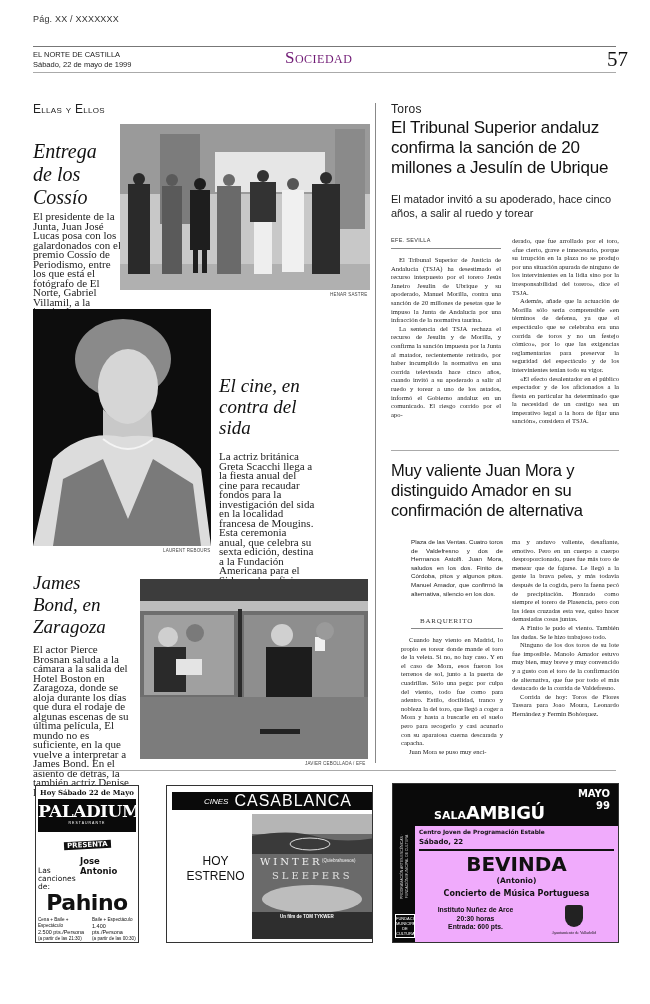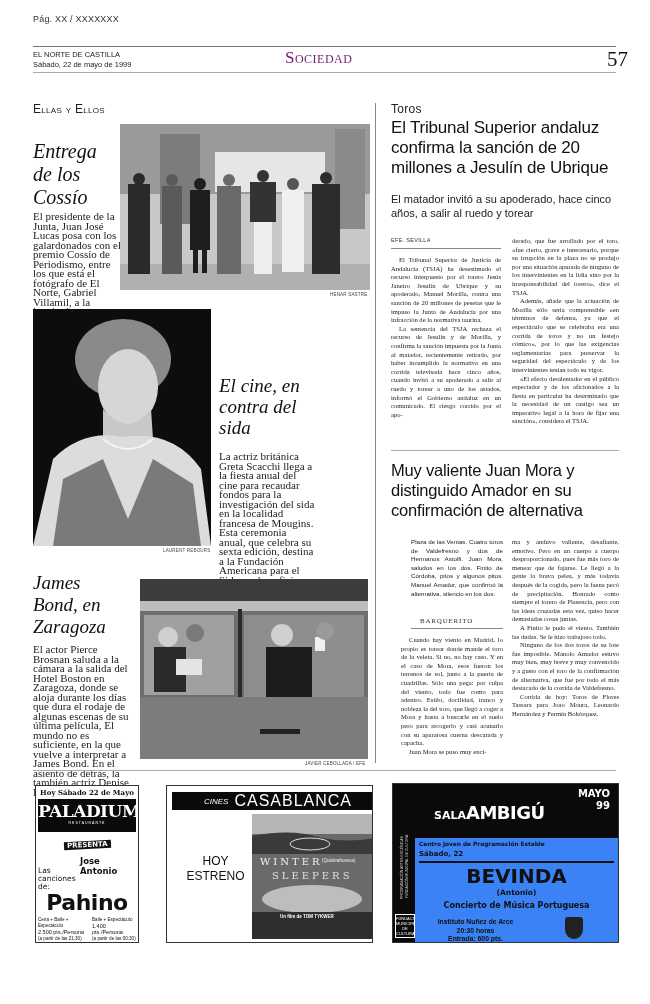--- a/index.html
+++ b/index.html
@@ -252,21 +252,21 @@
     <span style="font-family:'DejaVu Sans', sans-serif; font-weight:bold; font-size:18px; letter-spacing:-0.5px;">AMBIGÚ</span>
   </div>
   <div style="position:absolute; right:8px; top:4px; text-align:right; font-family:'DejaVu Sans', sans-serif; font-weight:bold; font-size:10px; line-height:12px;">
     <div>MAYO</div>
     <div>99</div>
   </div>
   <div style="position:absolute; left:4px; top:42px; width:14px; height:80px;">
     <div style="position:absolute; left:-33px; top:36px; width:80px; transform:rotate(-90deg); font-family:'Liberation Sans', sans-serif; font-size:3.5px; line-height:4.5px; color:#ddd; text-align:center;">PROGRAMACIÓN ARTES ESCÉNICAS · FUNDACIÓN MUNICIPAL DE CULTURA</div>
   </div>
   <div style="position:absolute; left:2px; top:130px; width:20px; font-family:'Liberation Sans', sans-serif; font-size:4px; line-height:5px; text-align:center; border:1px solid #fff; padding:1px 0;">FUNDACIÓN MUNICIPAL DE CULTURA</div>
-  <div style="position:absolute; left:22px; top:54px; width:203px; height:116px; background:#3b82f6; color:#111;">
+  <div style="position:absolute; left:22px; top:42px; width:203px; height:116px; background:#f0abfc; color:#111;">
     <div style="position:absolute; left:4px; top:3px; font-family:'DejaVu Sans', sans-serif; font-weight:bold; font-size:5.8px;">Centro Joven de Programación Estable</div>
     <div style="position:absolute; left:4px; top:12px; font-family:'DejaVu Sans', sans-serif; font-weight:bold; font-size:7px;">Sábado, 22</div>
     <div style="position:absolute; left:4px; top:23px; width:195px; height:1.5px; background:#111;"></div>
     <div style="position:absolute; left:0; top:27px; width:203px; text-align:center; font-family:'DejaVu Sans', sans-serif; font-weight:bold; font-size:20px; line-height:22px;">BEVINDA</div>
     <div style="position:absolute; left:0; top:50px; width:203px; text-align:center; font-family:'DejaVu Sans', sans-serif; font-weight:bold; font-size:7.5px;">(Antonio)</div>
     <div style="position:absolute; left:0; top:63px; width:203px; text-align:center; font-family:'DejaVu Sans', sans-serif; font-weight:bold; font-size:8px;">Concierto de Música Portuguesa</div>
     <div style="position:absolute; left:18px; top:80px; width:85px; text-align:center; font-family:'Liberation Sans', sans-serif; font-weight:bold; font-size:6.8px; line-height:8.5px;">
       <div>Instituto Nuñez de Arce</div>
       <div>20:30 horas</div>
       <div>Entrada: 600 pts.</div>

